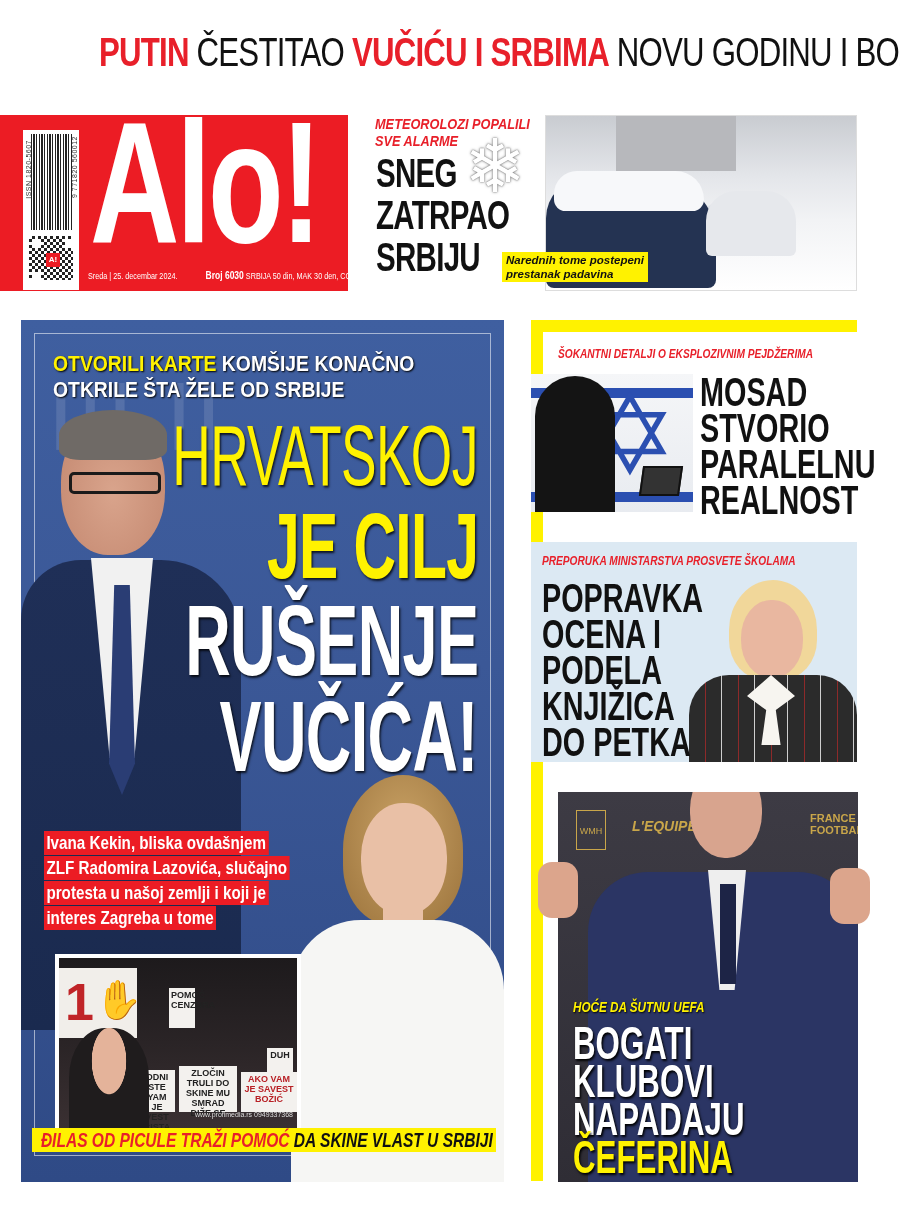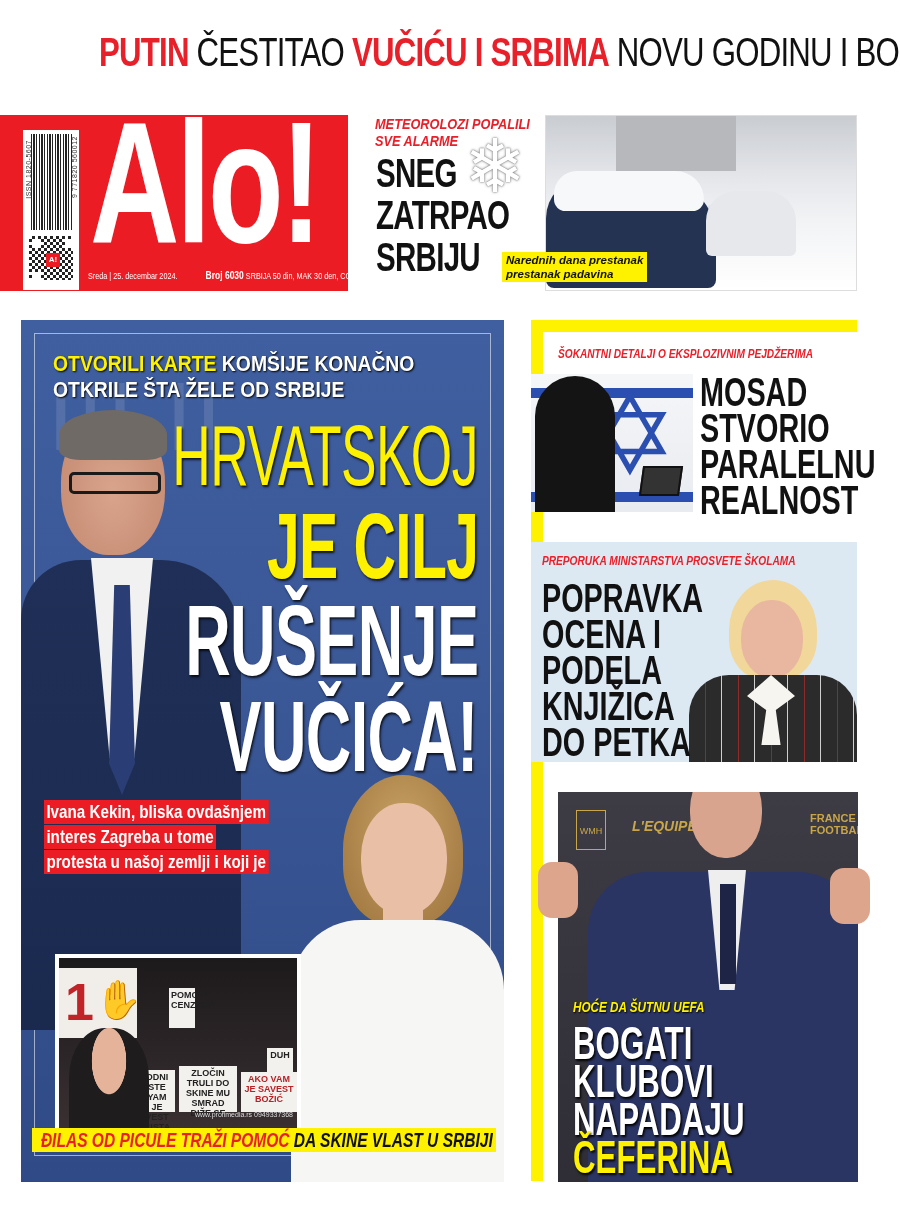--- a/index.html
+++ b/index.html
@@ -133,21 +133,21 @@
     position: absolute; right: 26px; text-align: right; font-weight: 900; white-space: nowrap;
     transform-origin: right top; letter-spacing: -1px;
     text-shadow: 2px 2px 3px rgba(0,0,0,0.8);
   }
   .bh1 { top: 92px; font-size: 86px; line-height: 86px; color: #fff200; font-weight: 400; transform: scaleX(0.62); }
   .bh2 { top: 180px; font-size: 92px; line-height: 92px; color: #fff200; transform: scaleX(0.64); }
   .bh3 { top: 272px; font-size: 100px; line-height: 96px; color: #fff; transform: scaleX(0.63); }
   .bh4 { top: 368px; font-size: 100px; line-height: 96px; color: #fff; transform: scaleX(0.63); }
 
   .deck {
-    position: absolute; left: 23px; top: 480px; width: 320px;
+    position: absolute; left: 23px; top: 511px; width: 320px;
   }
   .deck-line {
     display: inline-block; background: #ec1c24; color: #fff; font-weight: 700;
     font-size: 19px; line-height: 24px; padding: 0 3px; margin-bottom: 1px;
     transform: scaleX(0.8); transform-origin: left top; white-space: nowrap;
   }
 
   .person-b {
     position: absolute; left: 262px; top: 455px; width: 221px; height: 410px;
   }
@@ -279,21 +279,21 @@
   <div>METEOROLOZI POPALILI</div>
   <div>SVE ALARME</div>
 </div>
 <div class="snow-head">
   <div>SNEG</div>
   <div>ZATRPAO</div>
   <div>SRBIJU</div>
 </div>
 <div class="snowflake">❄</div>
 <div class="snow-caption">
-  <span>Narednih dana prestanak</span>
+  <span>Narednih tome postepeni</span>
   <span>prestanak padavina</span>
 </div>
 
 <div class="main">
   <div class="main-bgtext">||| ||</div>
   <div class="main-inner-border"></div>
 
   <div class="kicker-line" style="top:32px;">
     <span class="yel">OTVORILI KARTE</span><span class="wht"> KOMŠIJE KONAČNO</span>
   </div>
@@ -317,22 +317,23 @@
 
   <div class="person-b">
     <div class="pb-hair"></div>
     <div class="pb-neck"></div>
     <div class="pb-face"></div>
     <div class="pb-body"></div>
   </div>
 
   <div class="deck">
     <div><span class="deck-line">Ivana Kekin, bliska ovdašnjem</span></div>
+    <div><span class="deck-line">ZLF Radomira Lazovića, slučajno</span></div>
+    <div><span class="deck-line">protesta u našoj zemlji i koji je</span></div>
     <div><span class="deck-line">interes Zagreba u tome</span></div>
-    <div><span class="deck-line">protesta u našoj zemlji i koji je</span></div>
   </div>
 
   <div class="inset-photo">
     <div class="sign-big">
       <span class="one">1</span>
       <span class="hand">✋</span>
     </div>
     <div class="sign" style="left:110px;top:30px;width:26px;height:40px;">POMOĆ CENZURA</div>
     <div class="sign" style="left:120px;top:108px;width:58px;height:46px;">ZLOČIN TRULI DO SKINE MU SMRAD DIŽE SE</div>
     <div class="sign" style="left:80px;top:112px;width:36px;height:42px;">ODNI STE YAM JE VEST ČISTA</div>

